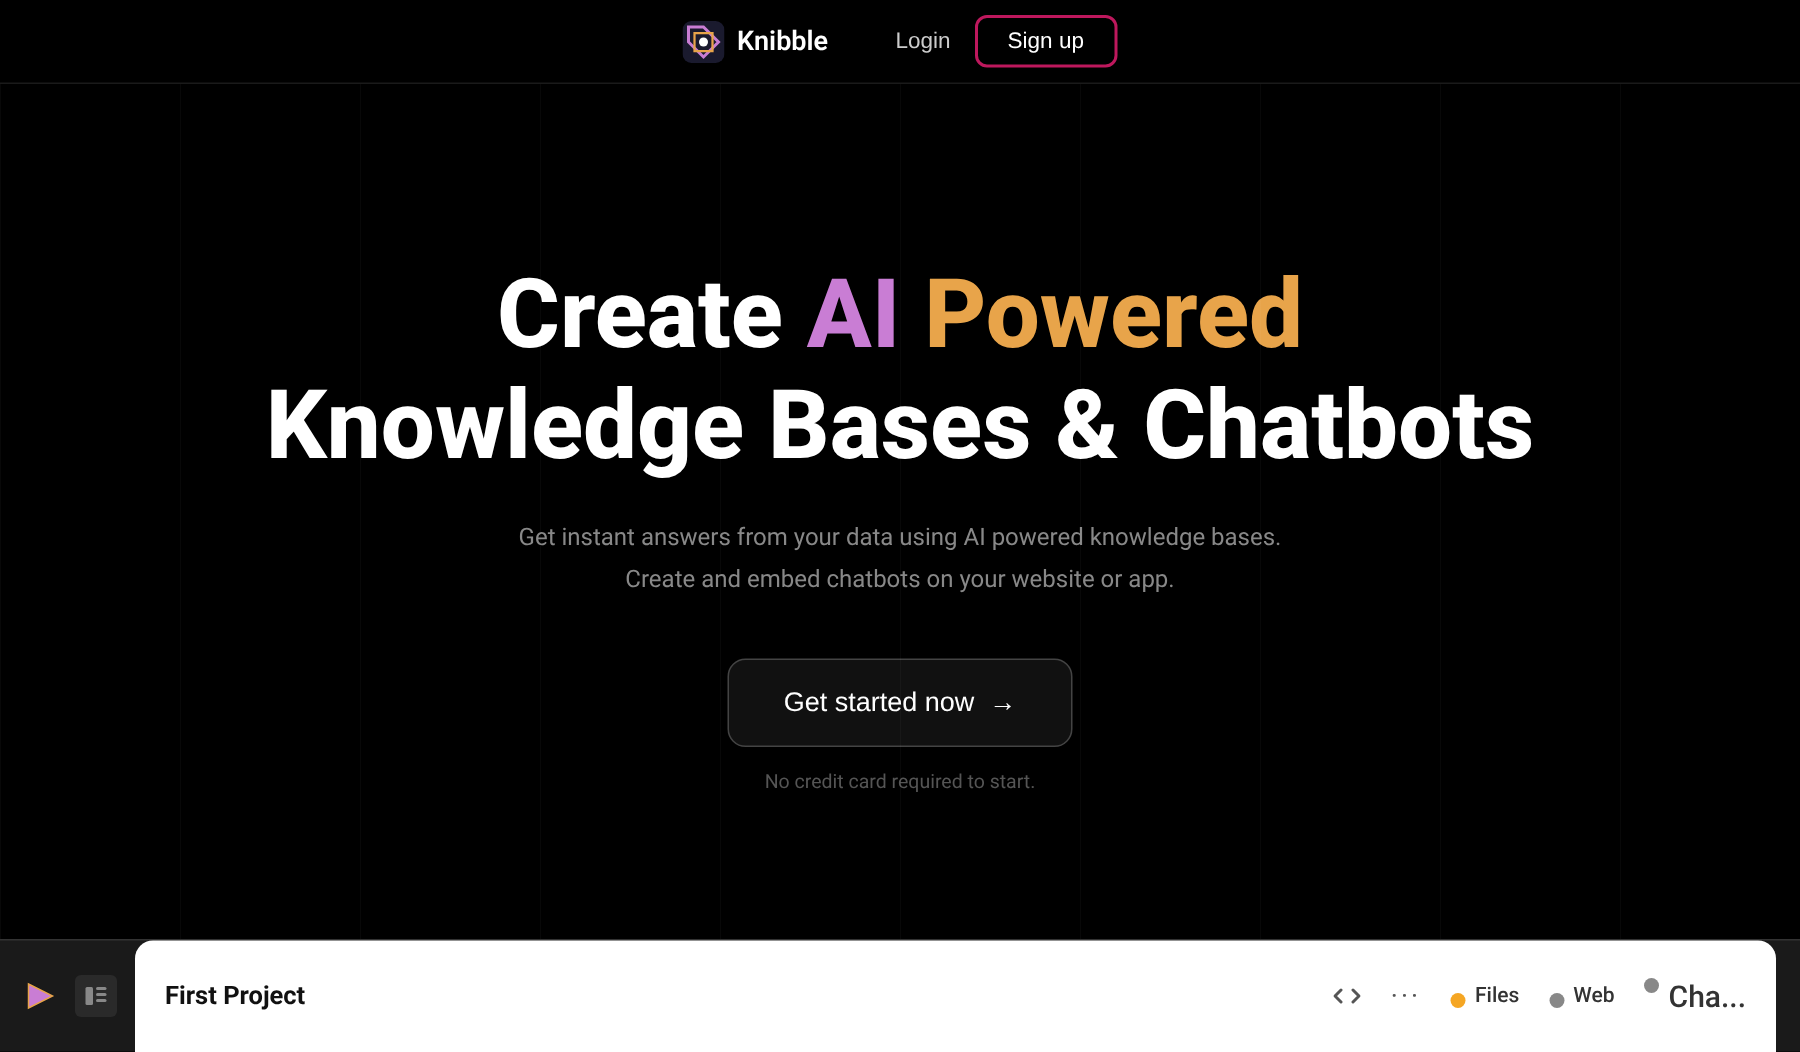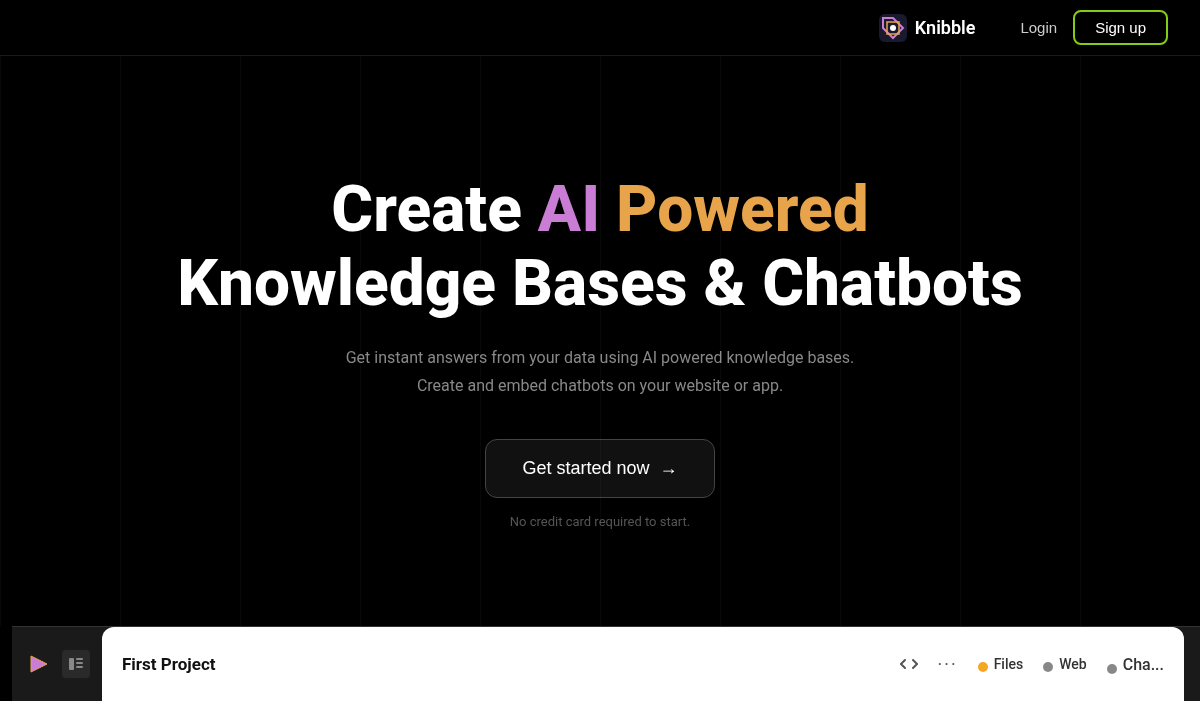--- a/index.html
+++ b/index.html
@@ -13,21 +13,21 @@
       height: 701px;
       overflow: hidden;
       font-family: -apple-system, BlinkMacSystemFont, 'Segoe UI', Roboto, sans-serif;
       background: #000;
     }
 
     
     .navbar {
       display: flex;
       align-items: center;
-      justify-content: flex-end;
+      justify-content: center;
       padding: 0 32px;
       height: 56px;
       background: #000;
       border-bottom: 1px solid #1a1a1a;
       position: relative;
       z-index: 10;
     }
 
     .navbar-left {
       display: flex;
@@ -77,21 +77,21 @@
       font-size: 15px;
       background: none;
       border: none;
       cursor: pointer;
     }
 
     .signup-btn {
       color: #fff;
       font-size: 15px;
       background: none;
-      border: 2px solid #84cc16;
+      border: 2px solid #be185d;
       border-radius: 8px;
       padding: 7px 20px;
       cursor: pointer;
     }
 
     
     .hero {
       position: relative;
       background: #000;
       display: flex;
@@ -174,21 +174,21 @@
 
     .no-cc {
       color: #555;
       font-size: 13px;
     }
 
     
     .bottom-bar {
       position: absolute;
       bottom: 0;
-      left: 12px;
+      left: 0;
       right: 0;
       height: 75px;
       background: #1a1a1a;
       border-top: 1px solid #333;
       display: flex;
       align-items: center;
       padding: 0 16px;
       gap: 12px;
     }
 
@@ -264,24 +264,24 @@
     .tab-dot-gray {
       width: 10px;
       height: 10px;
       border-radius: 50%;
       background: #888;
       display: inline-block;
     }
 
     .tab-partial {
       display: flex;
-      align-items: flex-end;
+      align-items: flex-start;
       gap: 6px;
       color: #333;
-      font-size: 16px;
+      font-size: 20px;
       font-weight: 500;
       overflow: hidden;
       max-width: 80px;
     }
   </style>
 </head>
 <body>
 
 <nav class="navbar">
   <div class="navbar-left">

